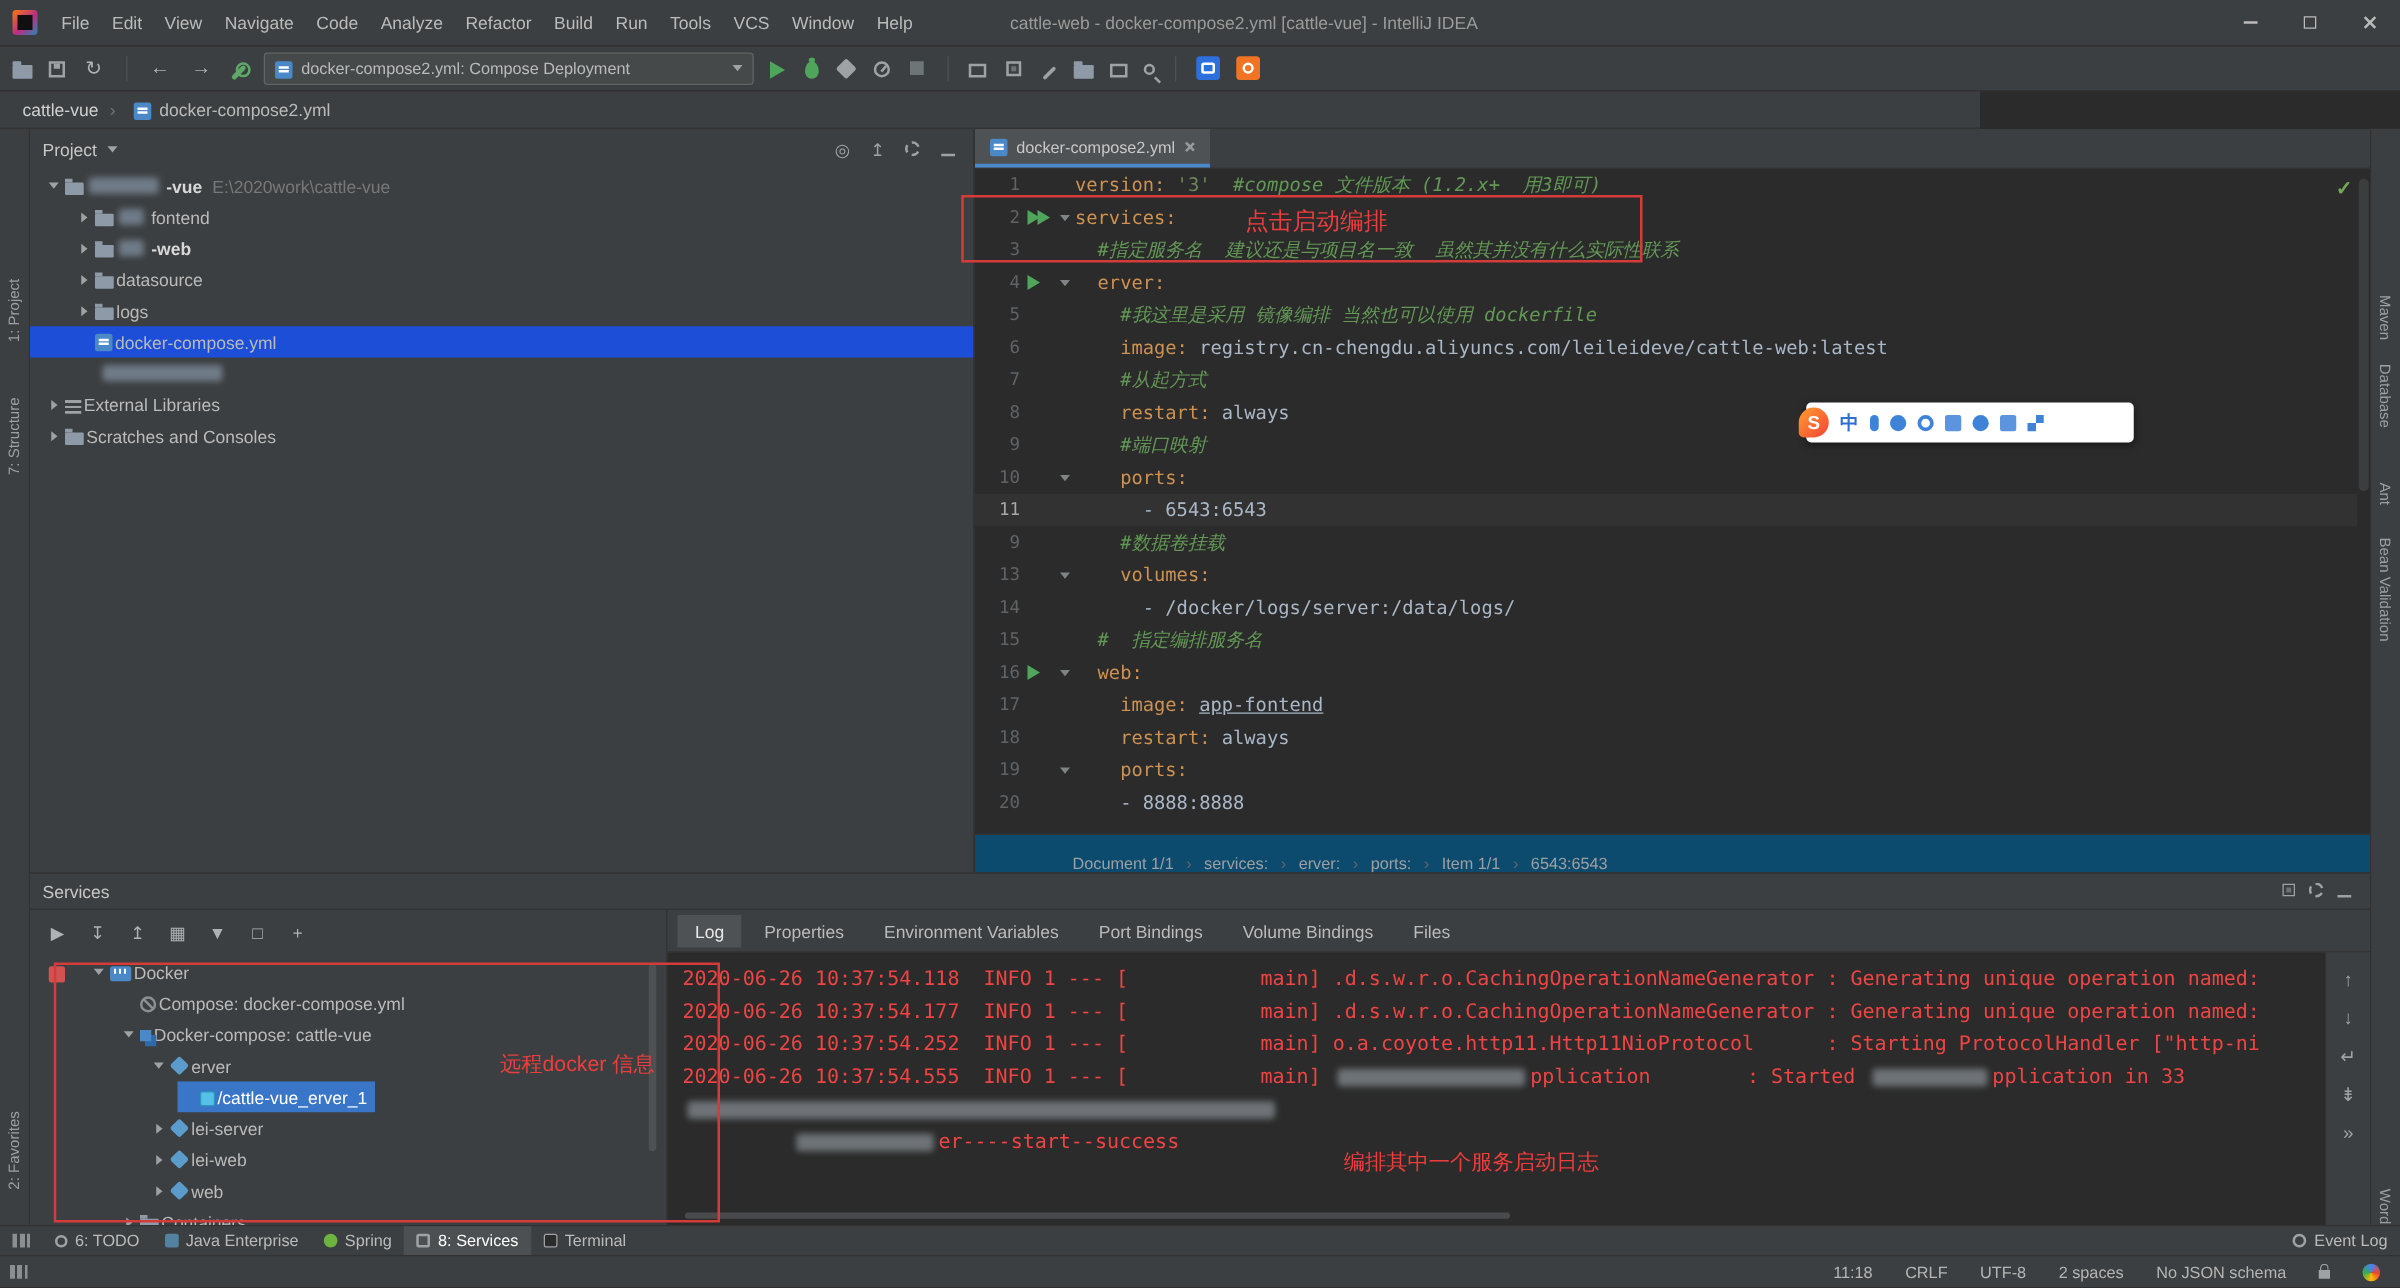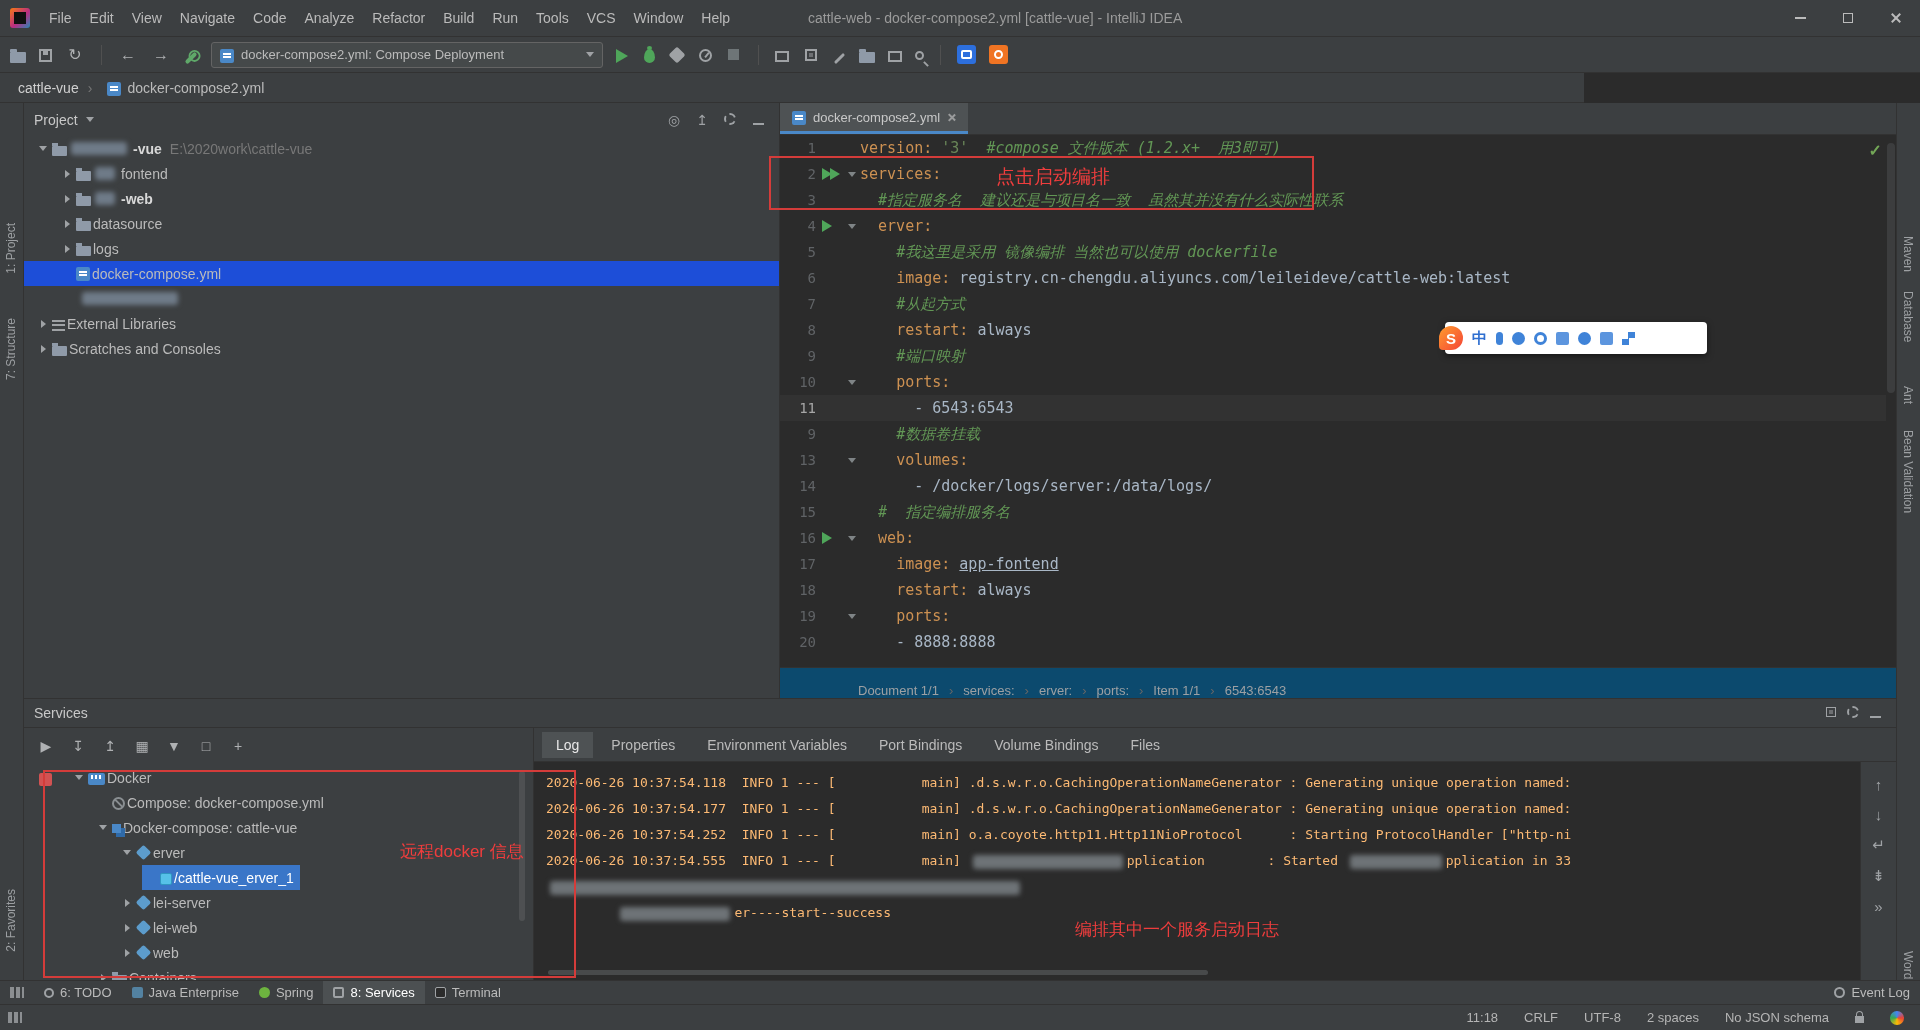--- a/index.html
+++ b/index.html
@@ -140,21 +140,21 @@
 #svctools{position:absolute;left:0;top:29px;width:509px;height:36px;display:flex;align-items:center;gap:16px;padding-left:14px}
 #svctools .tglyph{font-size:14px;width:16px}
 #stopbtn{position:absolute;left:15px;top:74px;width:13px;height:13px;background:#d25252;border-radius:2px}
 #svcTree{position:absolute;left:36px;top:66px;width:473px;bottom:0;overflow:hidden}
 #svcvscroll{position:absolute;left:495px;top:72px;width:6px;height:150px;background:#55585a;border-radius:3px;opacity:.7}
 #logarea{position:absolute;left:509px;top:29px;right:0;bottom:0;border-left:1px solid #323232}
 #logtabs{height:34px;display:flex;align-items:center;padding-left:8px;gap:4px;border-bottom:1px solid #323232}
 .ltab{padding:5px 14px;font-size:14px;color:#bbbbbb}
 .ltab.act{background:#4e5254;color:#e8e8e8}
 #logbody{position:absolute;left:0;top:34px;right:36px;bottom:0;background:#2b2b2b;overflow:hidden;padding:8px 0 0 12px}
-.logline{height:26px;line-height:26px;font-family:"DejaVu Sans Mono",monospace;font-size:13px;color:#fdba74;white-space:pre}
+.logline{height:26px;line-height:26px;font-family:"DejaVu Sans Mono",monospace;font-size:16px;color:#ef4444;white-space:pre}
 #logside{position:absolute;right:0;top:34px;width:36px;bottom:0;background:#3c3f41;border-left:1px solid #323232;
   display:flex;flex-direction:column;align-items:center;padding-top:14px;gap:13px;color:#9fa2a5;font-size:15px}
 #loghscroll{position:absolute;left:14px;bottom:5px;width:660px;height:5px;background:#55585a;border-radius:3px;opacity:.7}
 
 
 #toolbtm{position:absolute;left:0;top:980px;width:1920px;height:24px;background:#3c3f41;border-top:1px solid #323232;
   display:flex;align-items:center;font-size:13px;z-index:21}
 .bitem{display:flex;align-items:center;gap:6px;padding:0 10px;height:24px;color:#bbbbbb}
 .bitem.act{background:#4c5052;color:#fff}
 .bic{width:11px;height:11px;border-radius:2px;background:#9fa2a5;display:inline-block}

